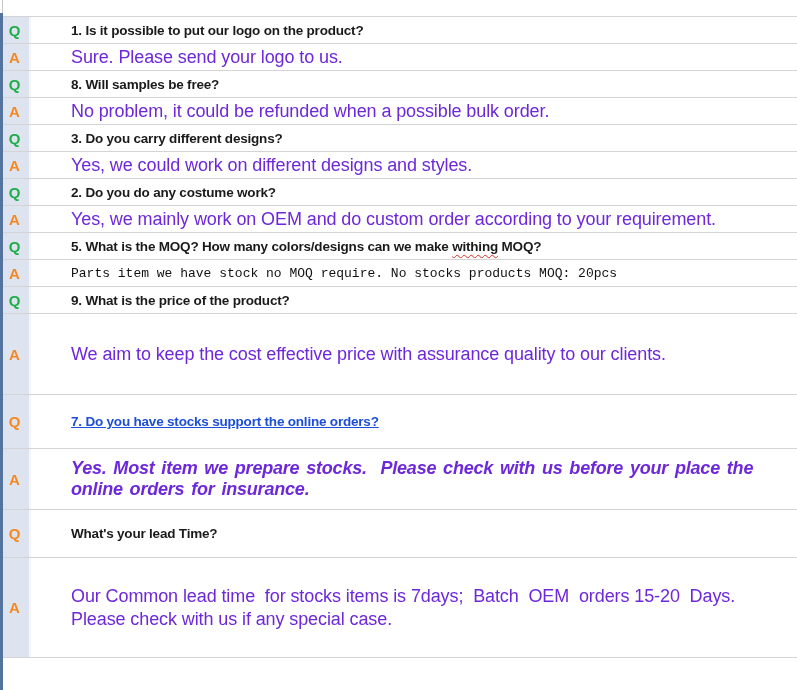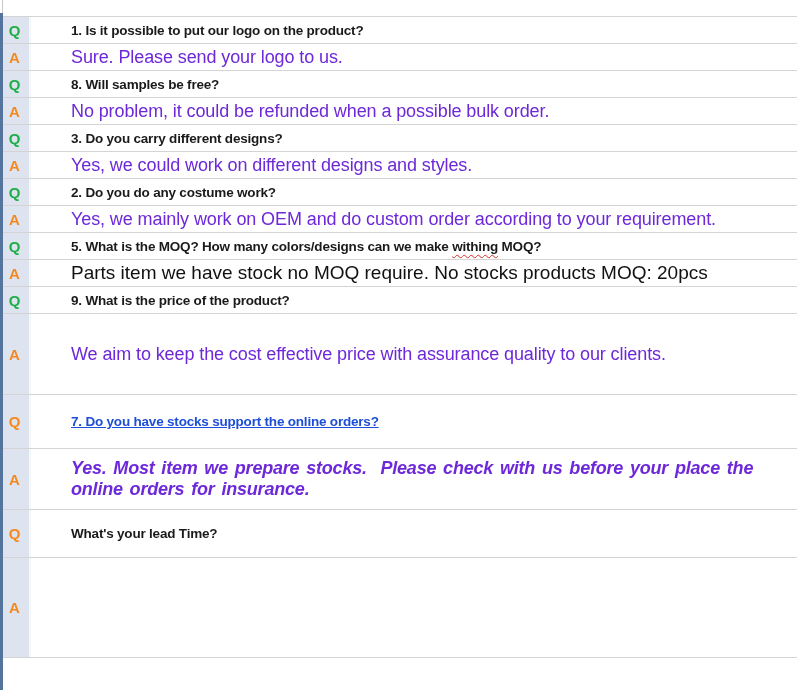--- a/index.html
+++ b/index.html
@@ -89,22 +89,22 @@
     white-space: pre-wrap;
   }
   .atext {
     font-weight: normal;
     font-size: 18px;
     color: #6d28d9;
     letter-spacing: -0.1px;
     white-space: pre-wrap;
   }
   .atext.serif {
-    font-family: Liberation Sans, sans-serif;
-    font-size: 19px;
+    font-family: Liberation Mono, monospace;
+    font-size: 13px;
     color: #111111;
     letter-spacing: 0;
   }
   .qtext.orange { color: #1d4ed8; text-decoration: underline; }
   .atext.bold {
     font-weight: bold;
     word-spacing: 2px;
     letter-spacing: -0.2px;
     font-style: italic;
   }
@@ -261,17 +261,19 @@
       <div class="content-cell">
         <span class="qtext">What's your lead Time?</span>
       </div>
     </div>
 
     <div class="row h100">
       <div class="marker-cell">
         <span class="marker orange">A</span>
       </div>
       <div class="content-cell">
+        <div class="atext twoline">Our Common lead time  for stocks items is 7days;  Batch  OEM  orders 15-20  Days.</div>
+        <div class="atext twoline">Please check with us if any special case.</div>
       </div>
     </div>
 
   </div>
 </div>
 
 </body></html>

